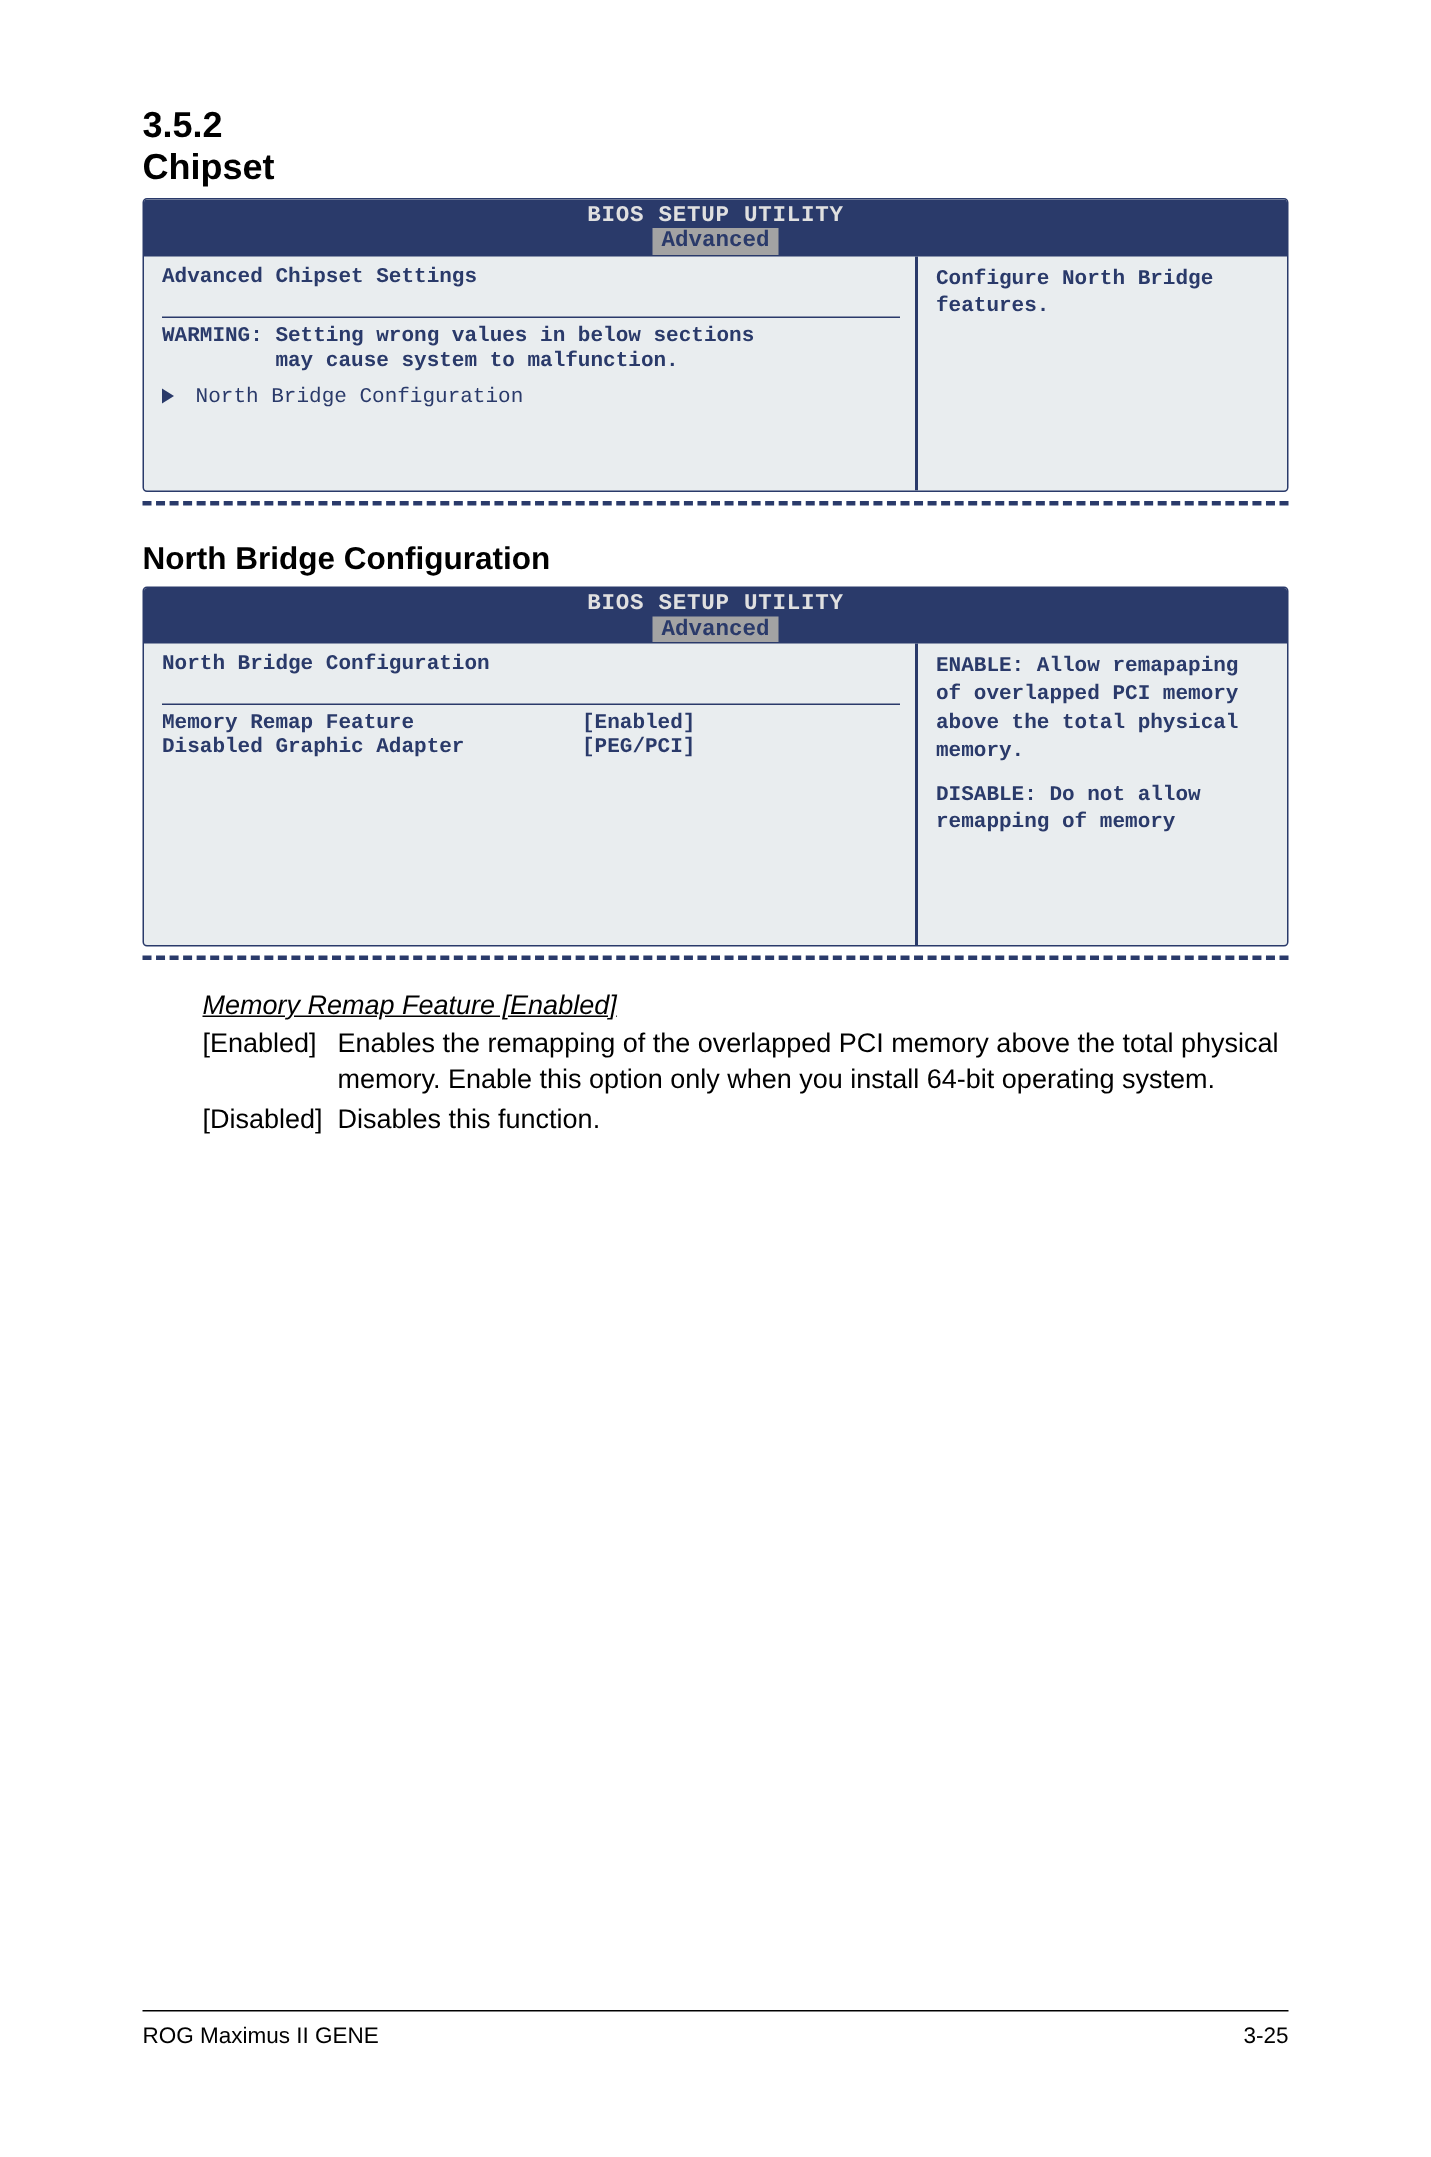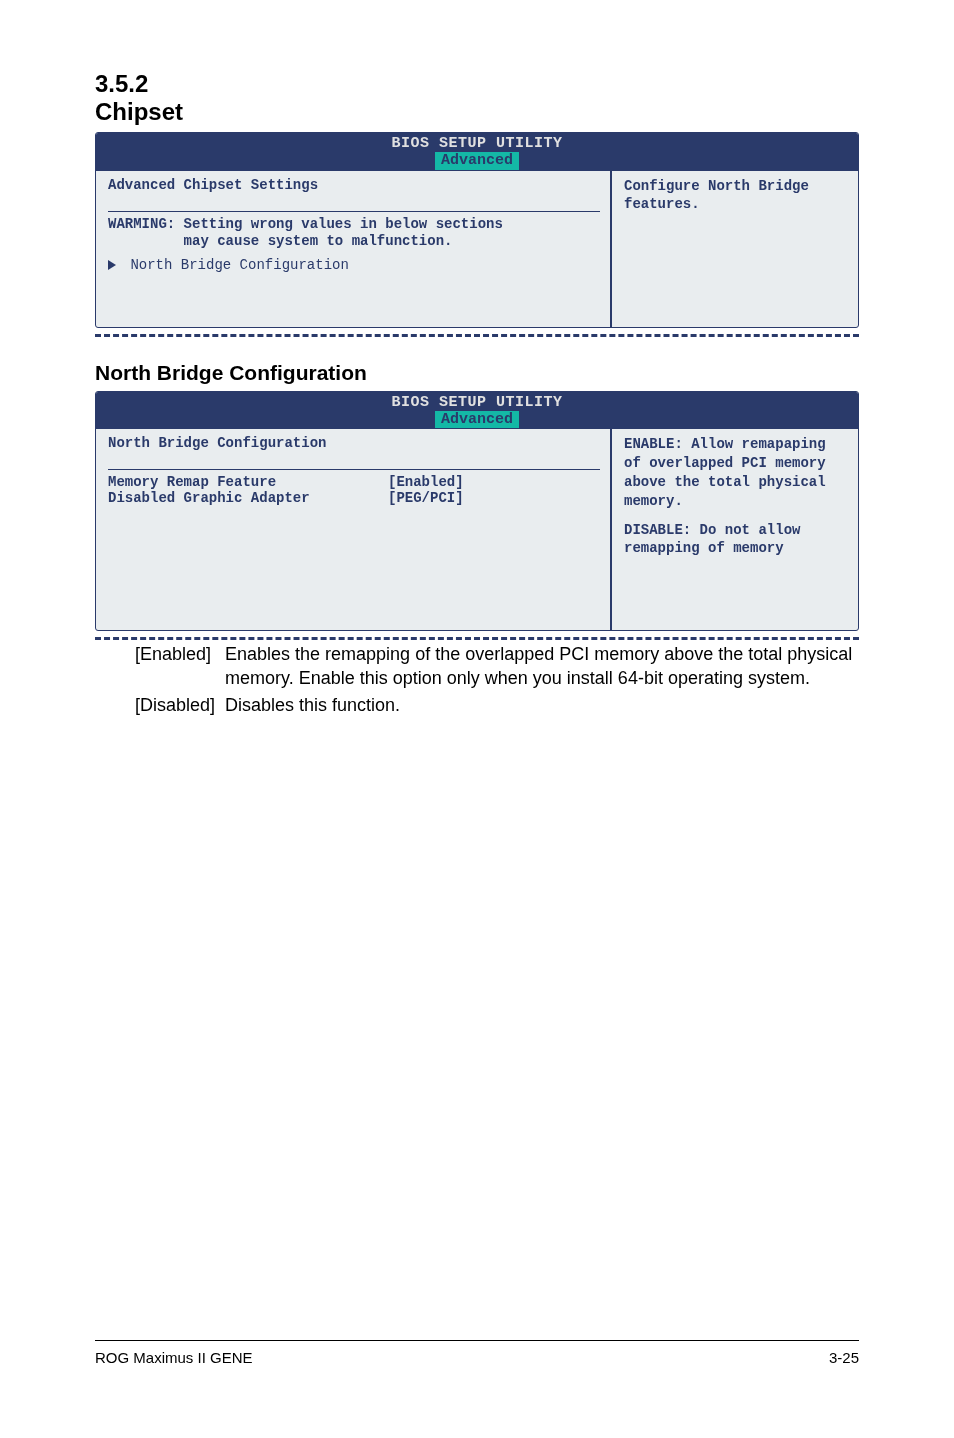--- a/index.html
+++ b/index.html
@@ -50,21 +50,21 @@
     color: #e0e0e0;
     font-family: "Courier New", monospace;
     font-size: 15px;
     text-align: center;
     padding: 2px 0 1px 0;
     line-height: 1.15;
   }
   .bios-header .bh-title { font-weight: bold; letter-spacing: 0.5px; }
   .bios-header .bh-tab {
     display: inline-block;
-    background: #14b8a6;
+    background: #a3a3a3;
     color: #2a3a6a;
     font-weight: bold;
     padding: 0 6px;
     line-height: 1.15;
   }
   .bios-body {
     display: flex;
     font-family: "Courier New", monospace;
     font-size: 14px;
     color: #2a3a6a;
@@ -191,20 +191,21 @@
       <div class="bios-right">
         <div class="bios-right-text">ENABLE: Allow remapaping of overlapped PCI memory above the total physical memory.</div>
         <div style="height:10px;"></div>
         <div class="bios-right-text">DISABLE: Do not allow remapping of memory</div>
       </div>
     </div>
   </div>
   <hr class="dashed-sep">
 
   <div style="padding-left:40px;">
+    <div class="item-underline">Memory Remap Feature [Enabled]</div>
     <div class="def-row">
       <span class="tag">[Enabled]</span>
       <span>Enables the remapping of the overlapped PCI memory above the total physical memory. Enable this option only when you install 64-bit operating system.</span>
     </div>
     <div class="def-row">
       <span class="tag">[Disabled]</span>
       <span>Disables this function.</span>
     </div>
 
   </div>

